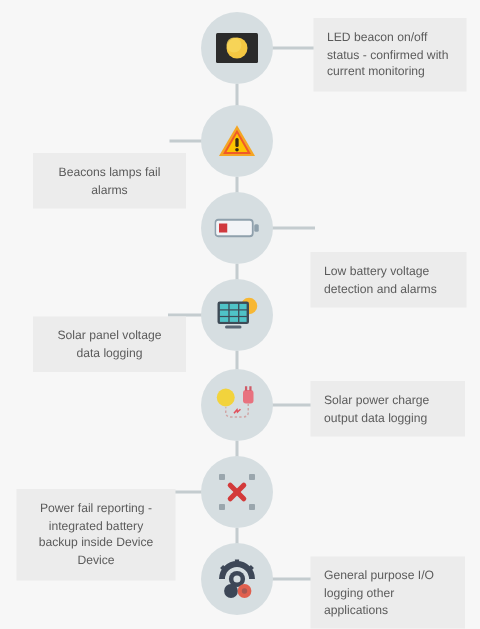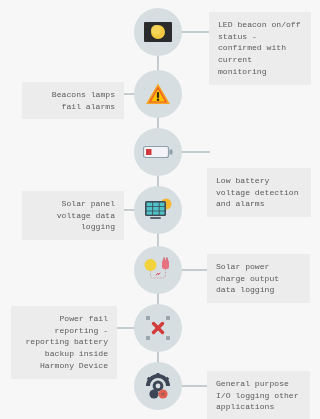--- a/index.html
+++ b/index.html
@@ -3,21 +3,21 @@
 <meta charset="utf-8">
 <style>
   html,body{margin:0;padding:0;}
   body{
     width:320px;height:419px;
     background:#f7f7f7;
     font-family:"Liberation Sans", sans-serif;
     overflow:hidden;
     position:relative;
   }
-  #stage{position:absolute;inset:0;width:316px;height:419px;font-family:Liberation Mono, monospace;}
+  #stage{position:absolute;inset:0;width:316px;height:419px;}
 
   
   .spine{
     position:absolute;
     left:157px;
     width:2px;
     background:#c4cccf;
   }
 
   
@@ -53,21 +53,21 @@
   .label{
     position:absolute;
     background:#ececec;
     color:#5b5b5b;
     font-size:8.1px;
     line-height:1.45;
     padding:7px 9px;
     box-sizing:border-box;
   }
   .label.right{text-align:left;}
-  .label.left{text-align:right;}
+  .label.left{text-align:center;margin-top:20px;}
 </style>
 </head>
 <body>
 
 <div id="stage">
 
   <div class="spine" style="top:56px;height:24px;"></div>
   <div class="spine" style="top:118px;height:20px;"></div>
   <div class="spine" style="top:176px;height:20px;"></div>
   <div class="spine" style="top:234px;height:22px;"></div>
@@ -171,21 +171,21 @@
             <rect x="3" y="23" width="4" height="4" rx="0.6"></rect>
             <rect x="23" y="23" width="4" height="4" rx="0.6"></rect>
           </g>
           <g stroke="#d33a3a" stroke-width="3.4" stroke-linecap="round">
             <line x1="10.5" y1="10.5" x2="19.5" y2="19.5"></line>
             <line x1="19.5" y1="10.5" x2="10.5" y2="19.5"></line>
           </g>
         </svg>
       </span>
     </div>
-    <div class="label left" style="left:11px;width:106px;top:2px;">Power fail reporting - reporting battery backup inside Harmony Device</div>
+    <div class="label left" style="left:11px;width:106px;top:2px;">Power fail reporting - integrated battery backup inside Device Device</div>
   </div>
 
   <div class="node-row" style="top:362px;">
     <div class="hconn right" style="width:28px;"></div>
     <div class="circle">
       <span>
         <svg width="30" height="30" viewBox="0 0 30 30">
           <path d="M15 3 a12 12 0 0 1 12 12 h-4 a8 8 0 0 0 -8 -8 a8 8 0 0 0 -8 8 h-4 a12 12 0 0 1 12 -12 z" fill="#3d4757"></path>
           <circle cx="15" cy="15" r="5.4" fill="#3d4757"></circle>
           <circle cx="15" cy="15" r="2.4" fill="#d6dee1"></circle>

